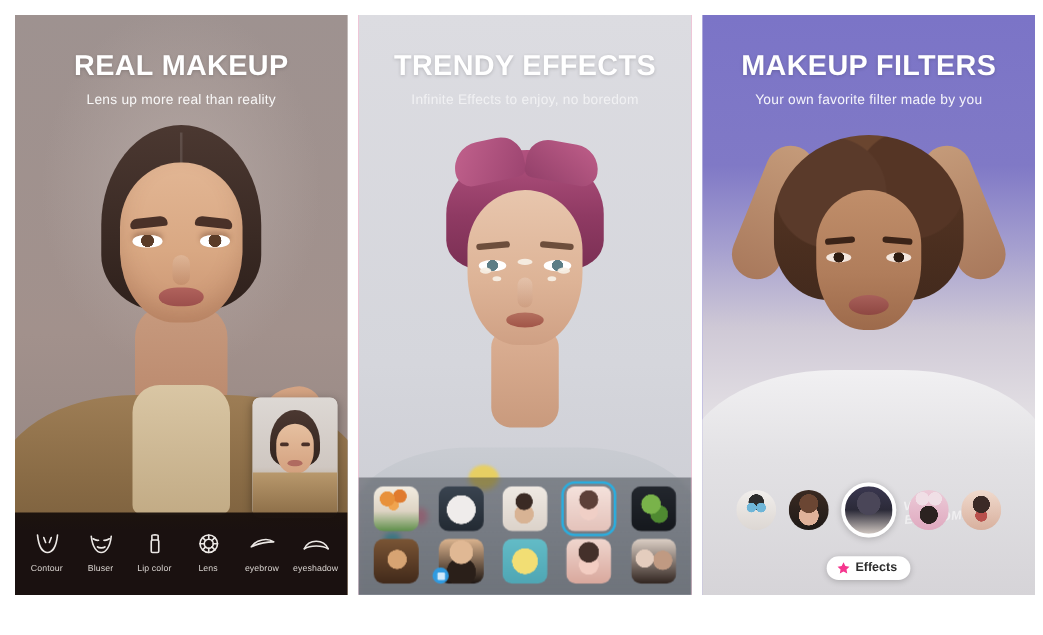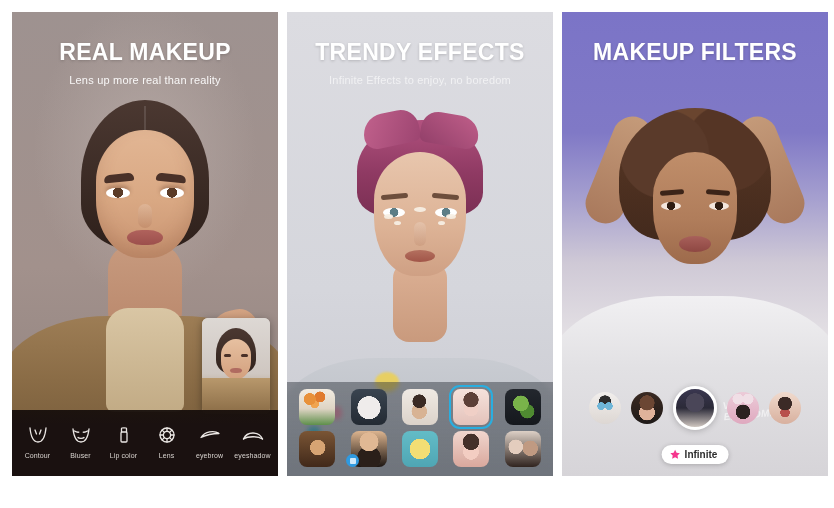--- a/index.html
+++ b/index.html
@@ -573,20 +573,21 @@
         <div class="brow3 r"></div>
         <div class="eye3 l"></div>
         <div class="eye3 r"></div>
         <div class="lips3"></div>
       </div>
       <div class="top3"></div>
     </div>
 
     <div class="caption">
       <h1>MAKEUP FILTERS</h1>
+      <p>Your own favorite filter made by you</p>
     </div>
 
     <div class="overlay-text" style="white-space:pre;">VERO
 EEKCOME</div>
 
     <div class="filter-row">
       <div class="filter-item" style="background:
           radial-gradient(circle at 38% 44%, #6fb6d8 0 14%, rgba(0,0,0,0) 15%),
           radial-gradient(circle at 62% 44%, #6fb6d8 0 14%, rgba(0,0,0,0) 15%),
           radial-gradient(circle at 50% 30%, #2c2c2c 0 22%, rgba(0,0,0,0) 23%),
@@ -606,17 +607,17 @@
       <div class="filter-item" style="background:
           radial-gradient(circle at 50% 36%, #3b2a26 0 26%, rgba(0,0,0,0) 27%),
           radial-gradient(circle at 50% 64%, #b8504c 0 18%, rgba(0,0,0,0) 19%),
           linear-gradient(180deg,#f0dacd,#d8b09e);"></div>
     </div>
 
     <div class="fav-btn">
       <svg class="star" viewBox="0 0 24 24">
         <path d="M12 1.8 L15.2 8.4 L22.4 9.4 L17.2 14.4 L18.5 21.5 L12 18.1 L5.5 21.5 L6.8 14.4 L1.6 9.4 L8.8 8.4 Z" fill="#f5368e"></path>
       </svg>
-      <span class="fav-label">Infinite</span>
+      <span class="fav-label">Effects</span>
     </div>
   </div>
 
 </div>
 
 </body></html>

